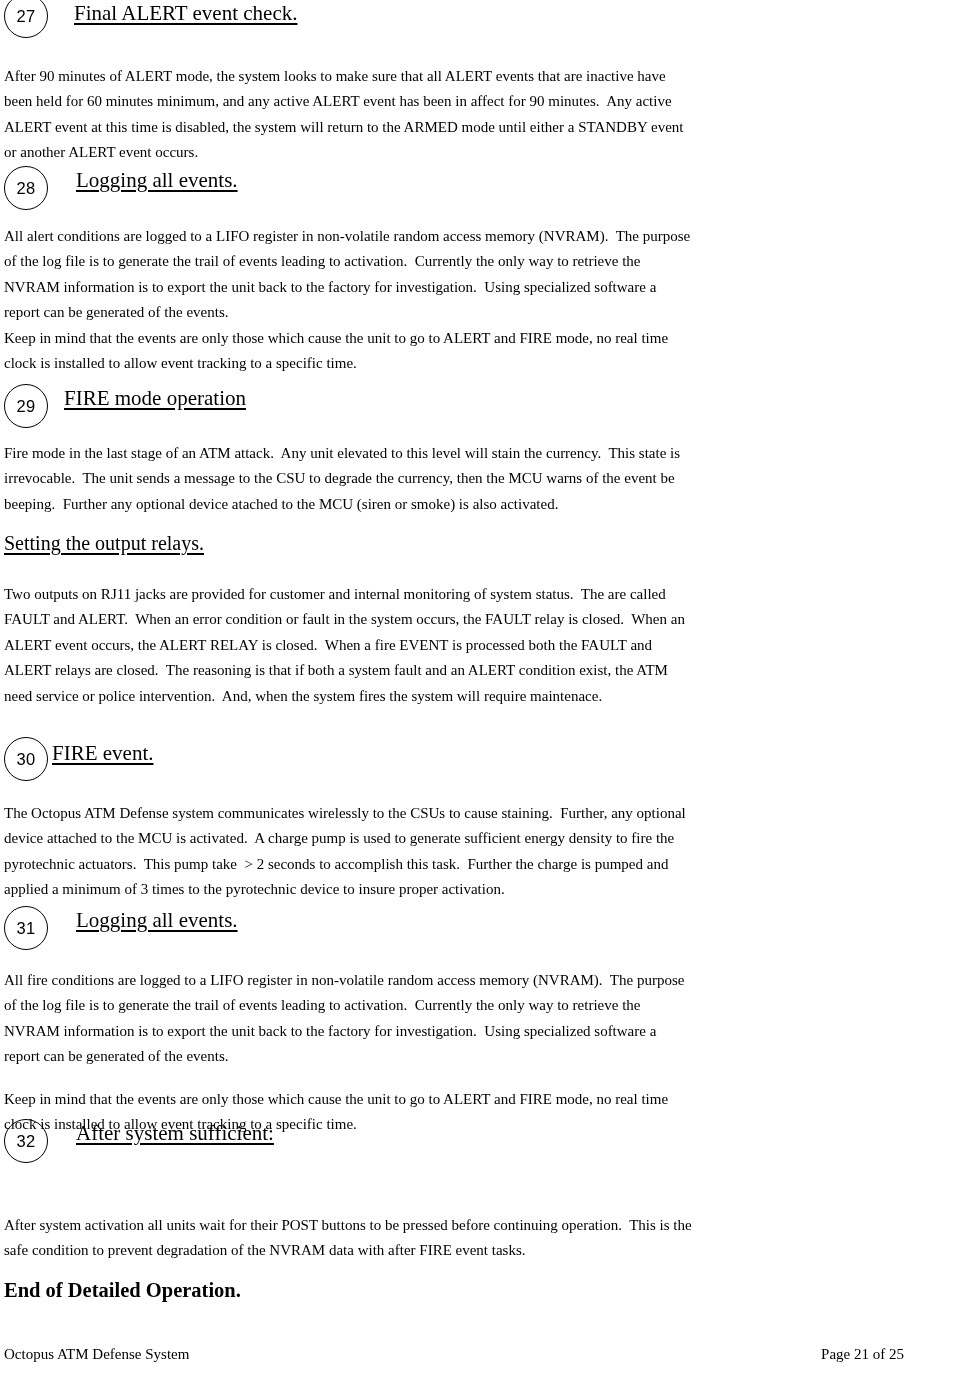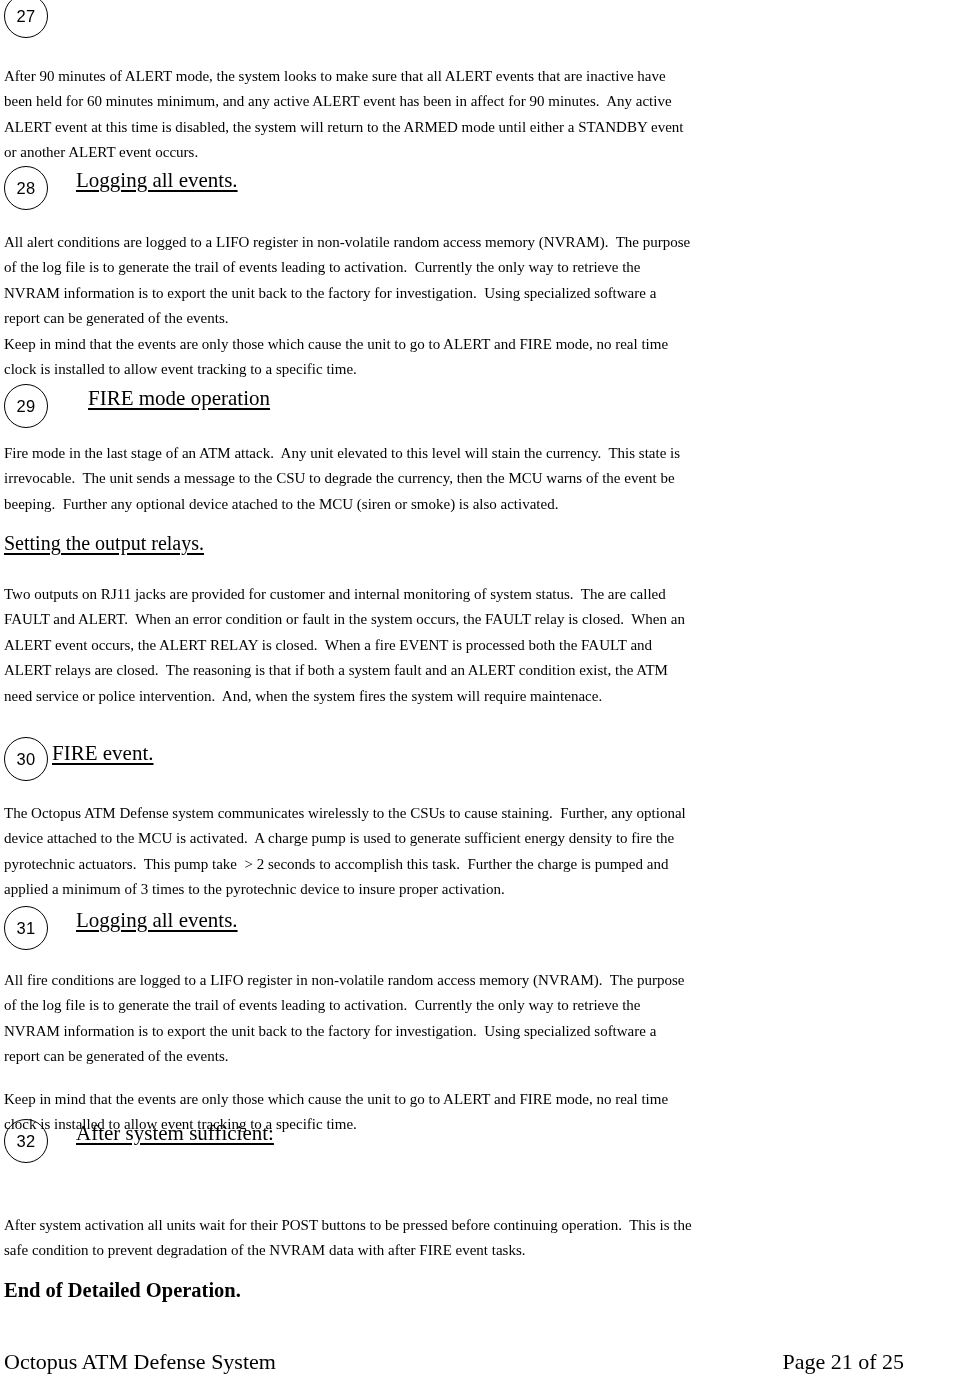--- a/index.html
+++ b/index.html
@@ -52,21 +52,21 @@
     font-size: 21px;
     line-height: 26px;
     text-decoration: underline;
     text-underline-offset: 3px;
     white-space: nowrap;
   }
 
   
   .ind-70  { margin-left: 70px; }
   .ind-72  { margin-left: 72px; }
-  .ind-144 { margin-left: 84px; }
+  .ind-144 { margin-left: 60px; }
   .ind-66  { margin-left: 48px; }
 
   
   .abs { position: absolute; left: 0; width: 948px; }
 
   p.body {
     margin: 0;
     font-size: 15px;
     line-height: 25.4px;
     text-align: left;
@@ -82,61 +82,62 @@
   .bold-line {
     font-size: 20.5px;
     line-height: 25.4px;
     font-weight: bold;
   }
 
   
   .footer {
     position: absolute;
     left: 4px;
-    bottom: 16px;
+    bottom: 24px;
     width: 948px;
-    font-size: 22px;
+    font-size: 15px;
     line-height: 26px;
   }
   .footer-row {
     display: flex;
     justify-content: space-between;
     align-items: baseline;
   }
   .footer-left { text-align: left; }
   .footer-right { text-align: left; padding-right: 48px; }
   .footer-second { text-align: left; }
 </style>
 </head>
 <body>
 
 <div class="page">
   <div class="content">
 
     <div class="abs" style="top:0px;">
       <div class="step">
         <span class="step-circle" style="top:-6px;">27</span>
+        <span class="step-title ind-70">Final ALERT event check.</span>
       </div>
     </div>
 
     <div class="abs" style="top:64px;">
       <p class="body">After 90 minutes of ALERT mode, the system looks to make sure that all ALERT events that are inactive have
 been held for 60 minutes minimum, and any active ALERT event has been in affect for 90 minutes.  Any active
 ALERT event at this time is disabled, the system will return to the ARMED mode until either a STANDBY event
 or another ALERT event occurs.</p>
     </div>
 
     <div class="abs" style="top:167px;">
       <div class="step">
         <span class="step-circle" style="top:-1px;">28</span>
         <span class="step-title ind-72">Logging all events.</span>
       </div>
     </div>
 
-    <div class="abs" style="top:230px;">
+    <div class="abs" style="top:224px;">
       <p class="body">All alert conditions are logged to a LIFO register in non-volatile random access memory (NVRAM).  The purpose
 of the log file is to generate the trail of events leading to activation.  Currently the only way to retrieve the
 NVRAM information is to export the unit back to the factory for investigation.  Using specialized software a
 report can be generated of the events.
 Keep in mind that the events are only those which cause the unit to go to ALERT and FIRE mode, no real time
 clock is installed to allow event tracking to a specific time.</p>
     </div>
 
     <div class="abs" style="top:385px;">
       <div class="step">

